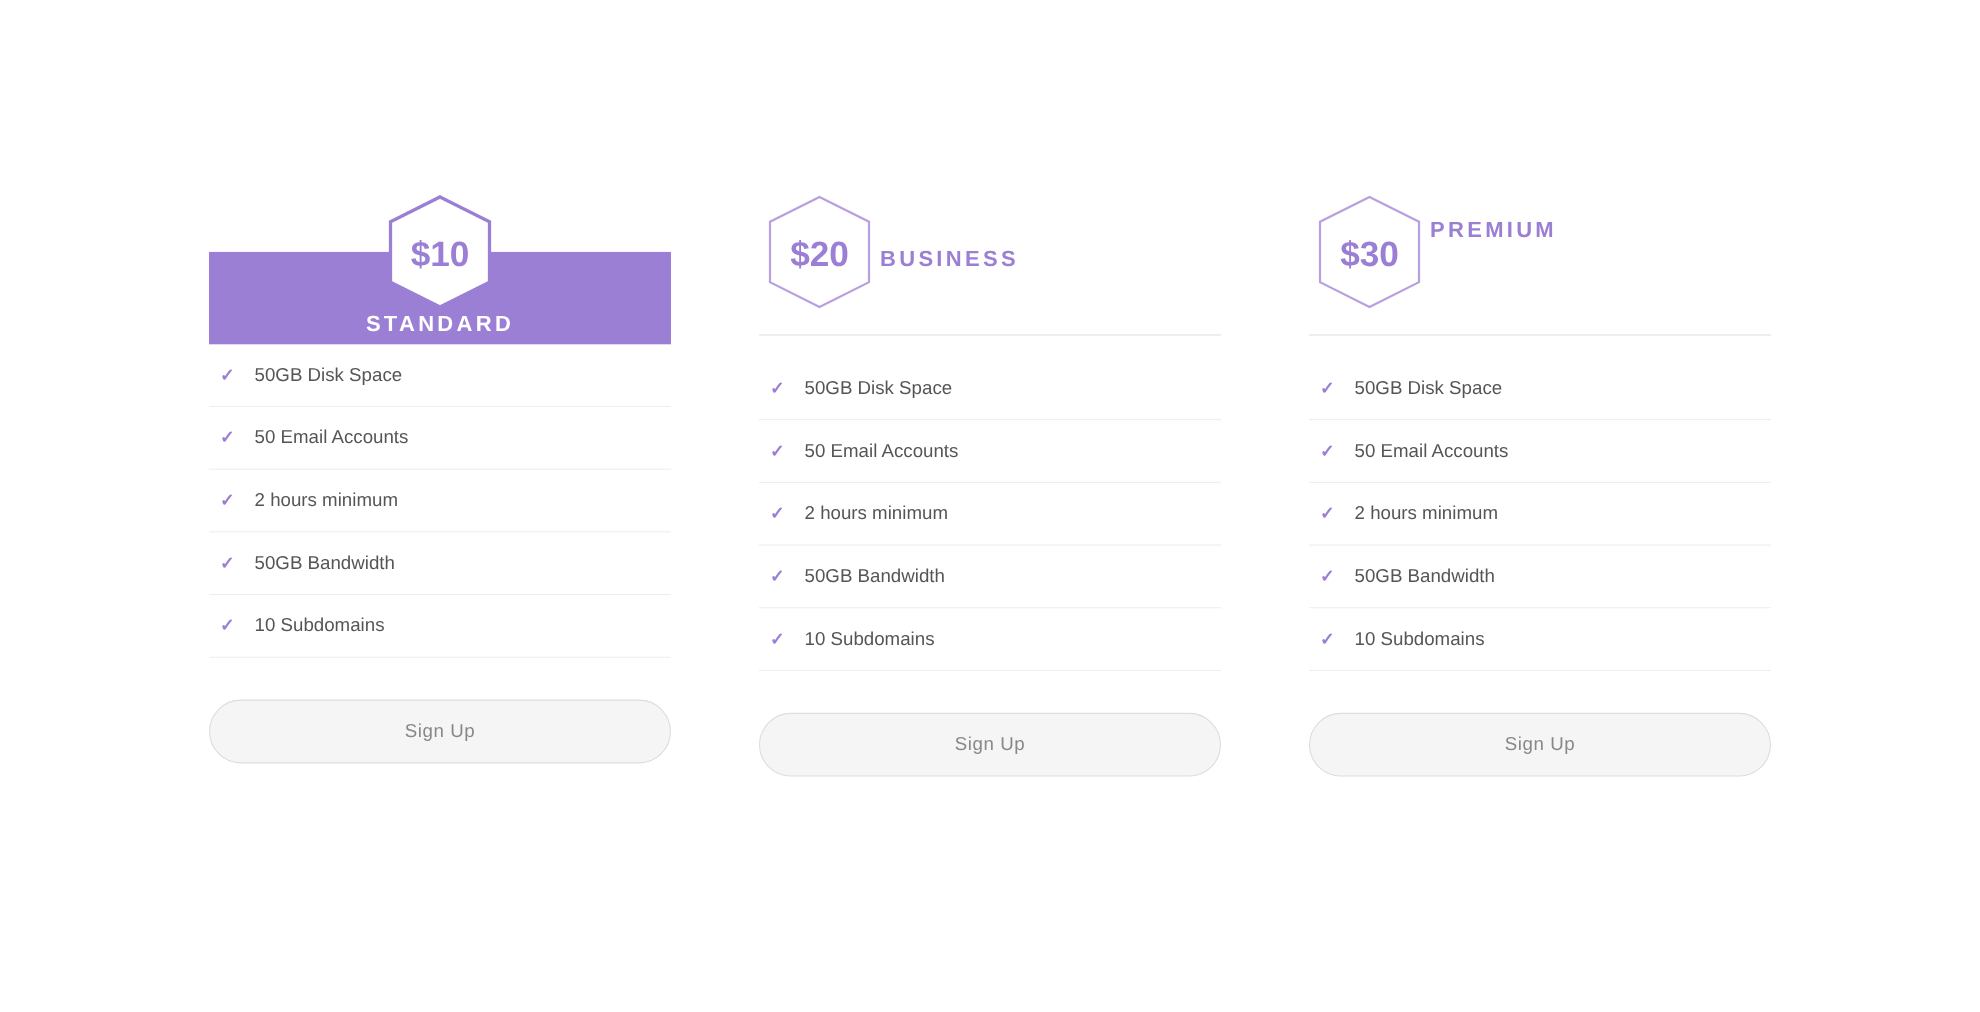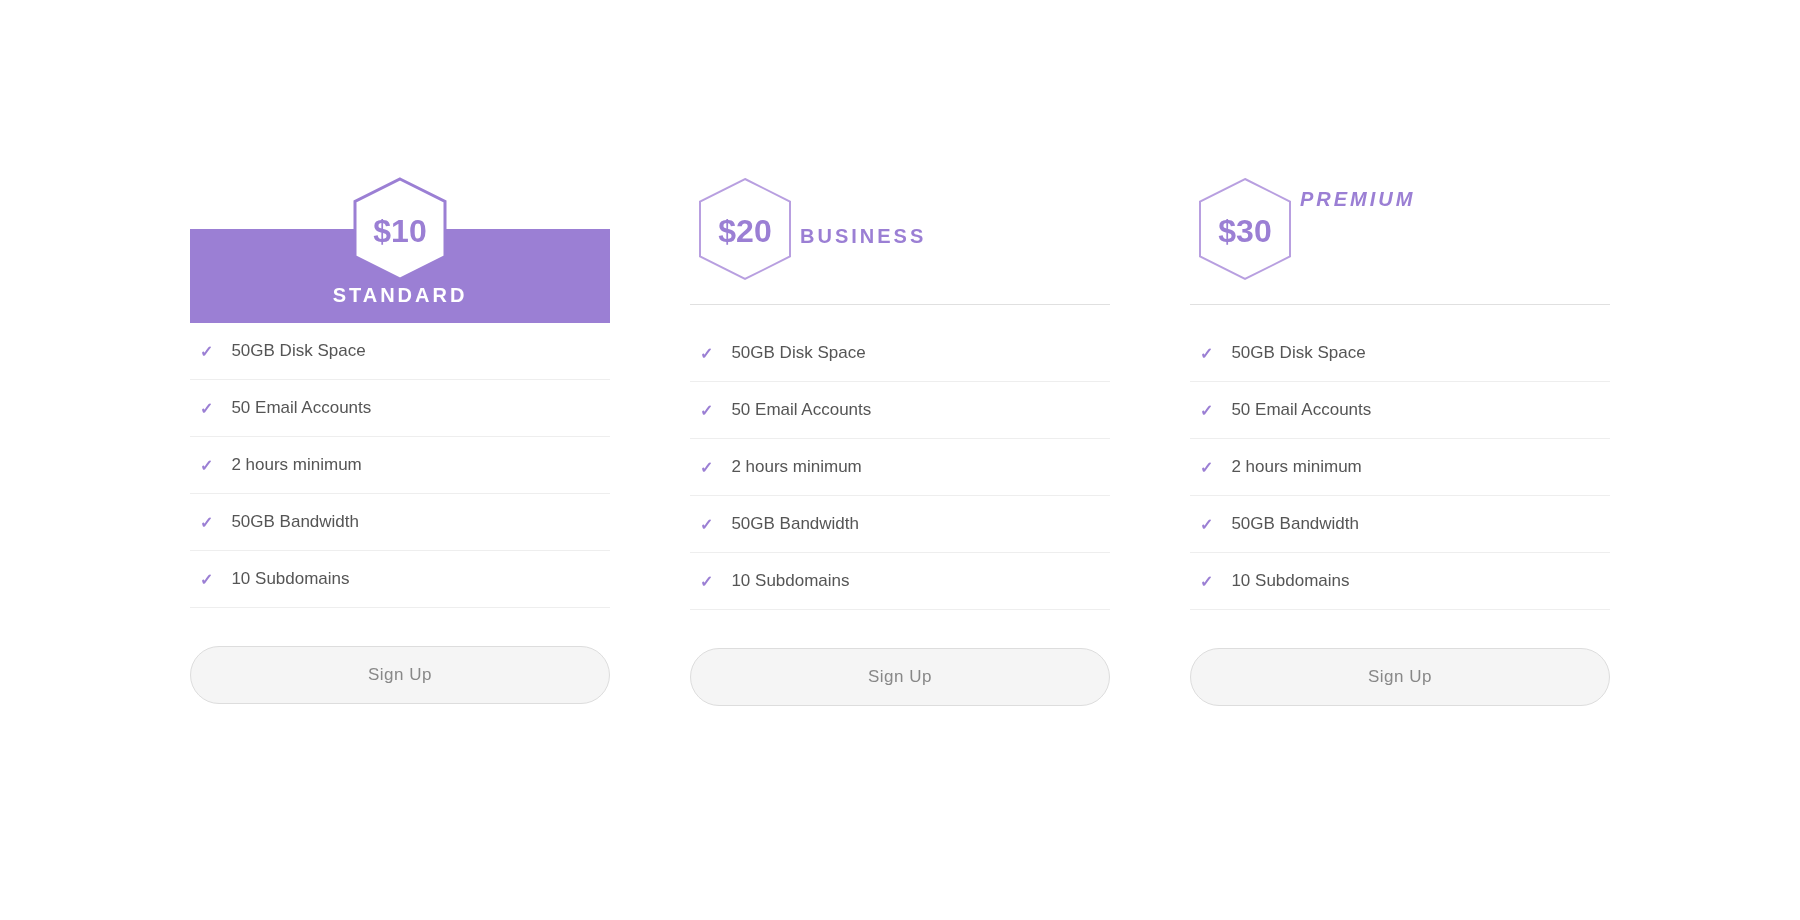--- a/index.html
+++ b/index.html
@@ -137,21 +137,21 @@
     .standard-header-wrapper {
       width: 100%;
       display: flex;
       flex-direction: column;
       align-items: center;
     }
 
     .standard-bg {
       background: #9b7fd4;
       width: 100%;
-      padding: 55px 0 16px 0;
+      padding: 55px 0 6px 0;
       display: flex;
       align-items: center;
       justify-content: center;
       margin-top: -55px;
       position: relative;
       z-index: 1;
     }
 
   </style>
 </head>
@@ -233,21 +233,21 @@
     </ul>
     <button class="btn-signup">Sign Up</button>
   </div>
 
   <div class="pricing-card card-premium">
     <div style="display:flex; align-items:flex-start; margin-bottom:10px;">
       <svg class="hexagon hex-premium" viewBox="0 0 110 110" width="110" height="110">
         <polygon points="55,5 100,27.5 100,82.5 55,105 10,82.5 10,27.5"></polygon>
         <text x="55" y="68" text-anchor="middle">$30</text>
       </svg>
-      <div style="margin-top:14px;font-style:italic;">
+      <div style="margin-top:24px;">
         <span style="color:#9b7fd4; font-size:20px; font-weight:600; letter-spacing:3px; text-transform:uppercase;">PREMIUM</span>
       </div>
     </div>
     <div class="divider-header"></div>
 
     <ul class="features-list">
       <li class="feature-item">
         <span class="check-icon">✓</span>
         <span>50GB Disk Space</span>
       </li>

